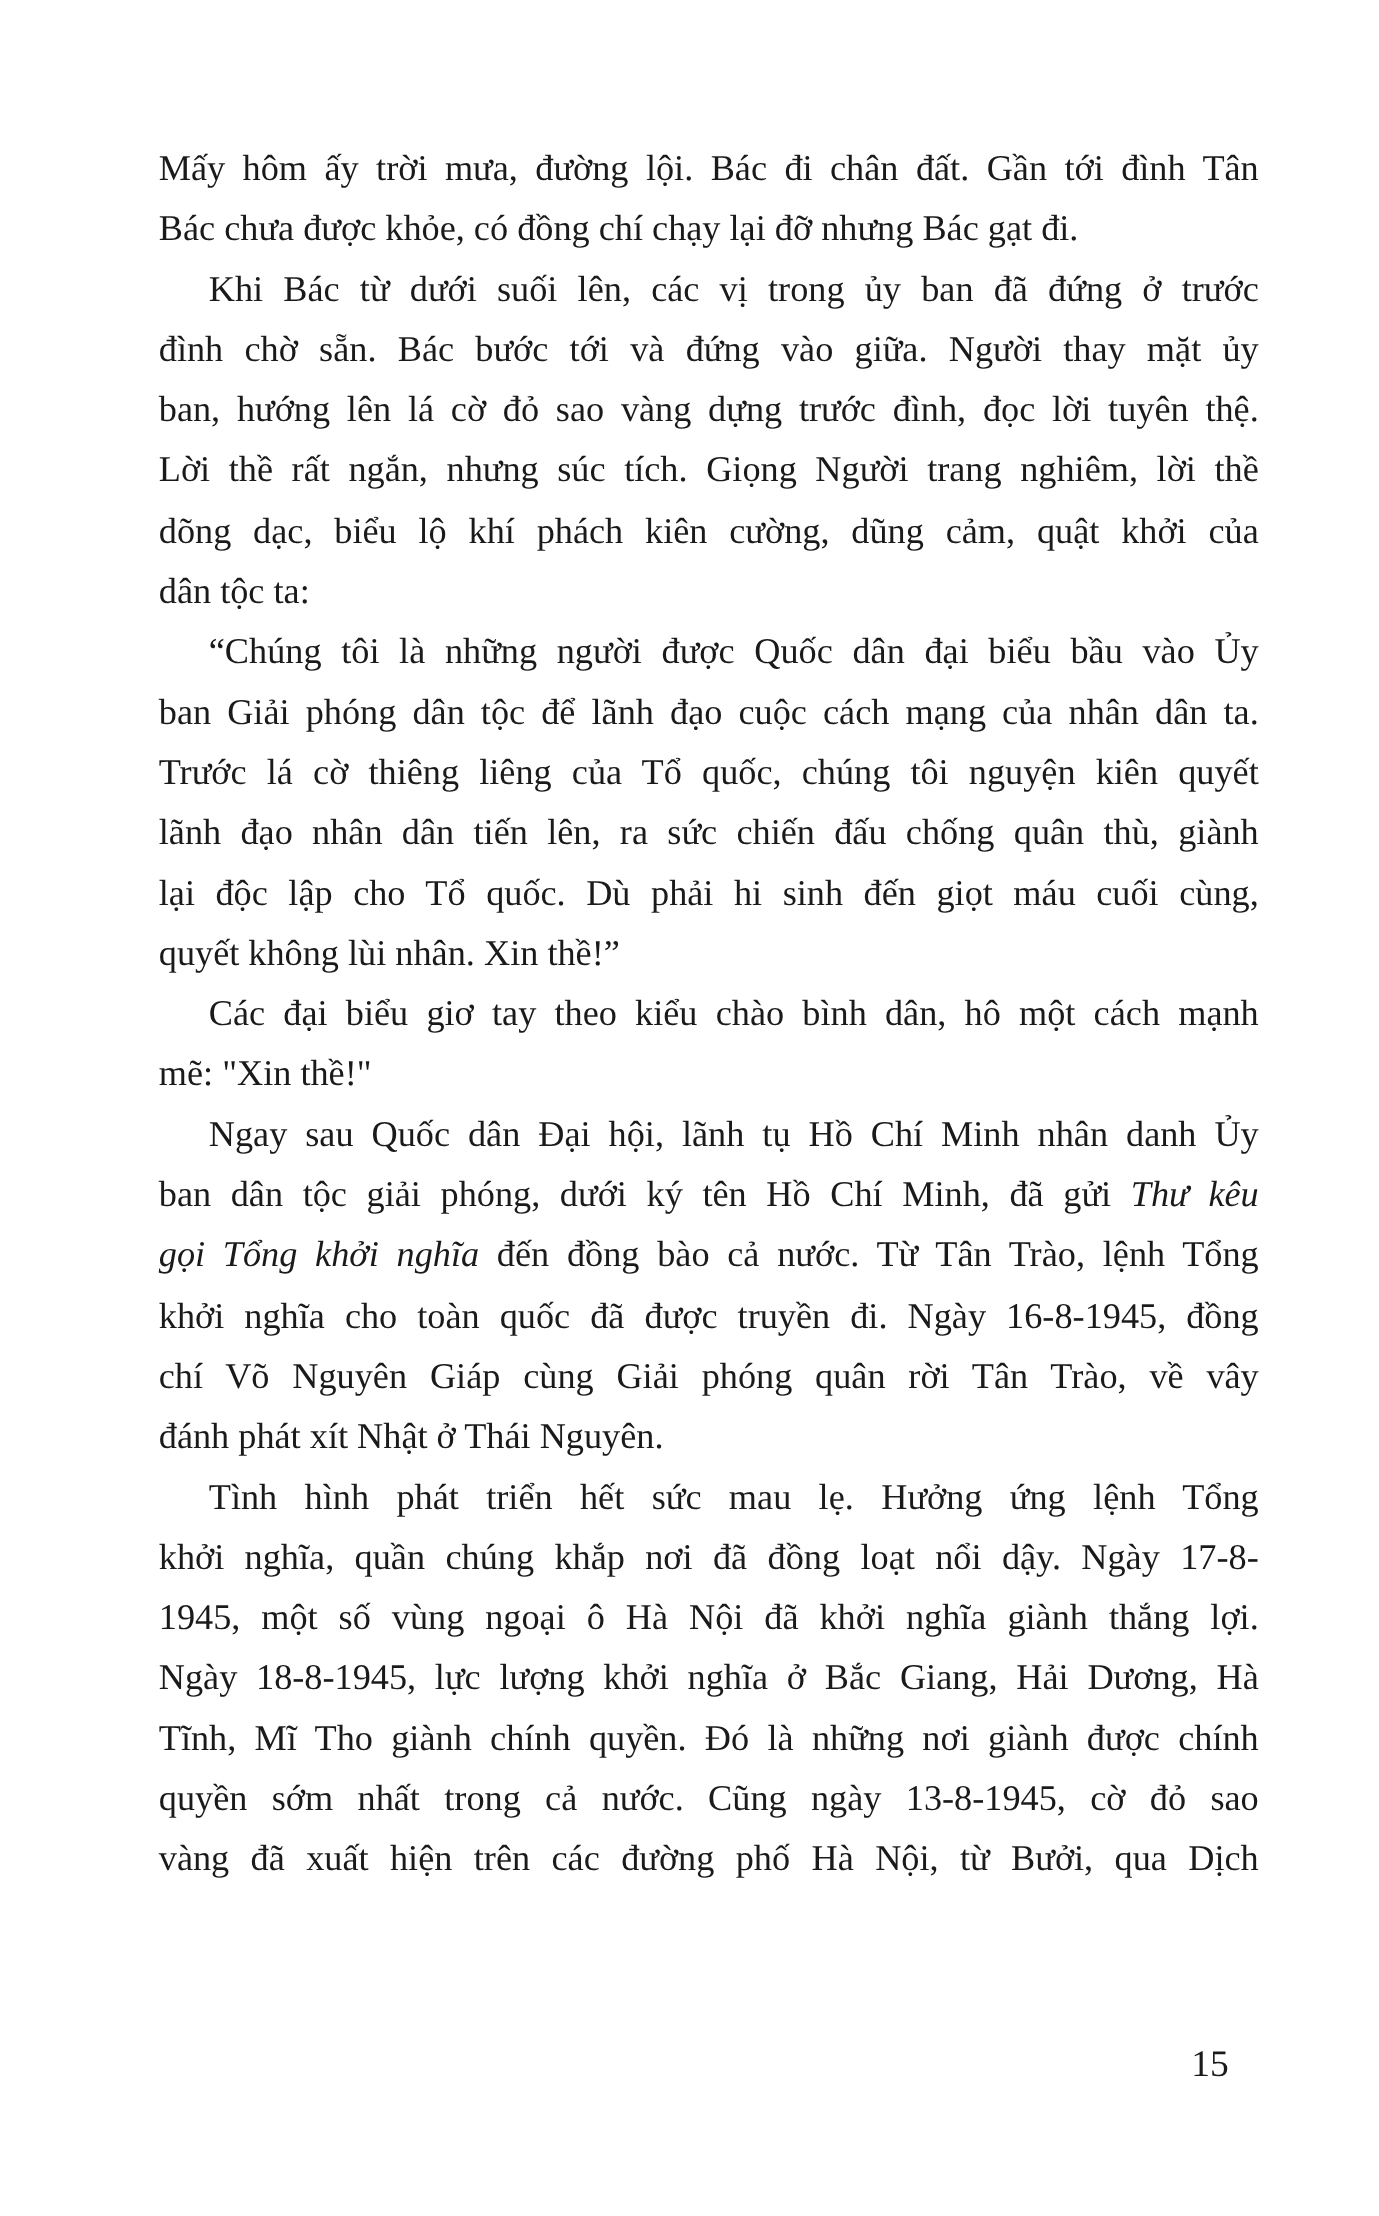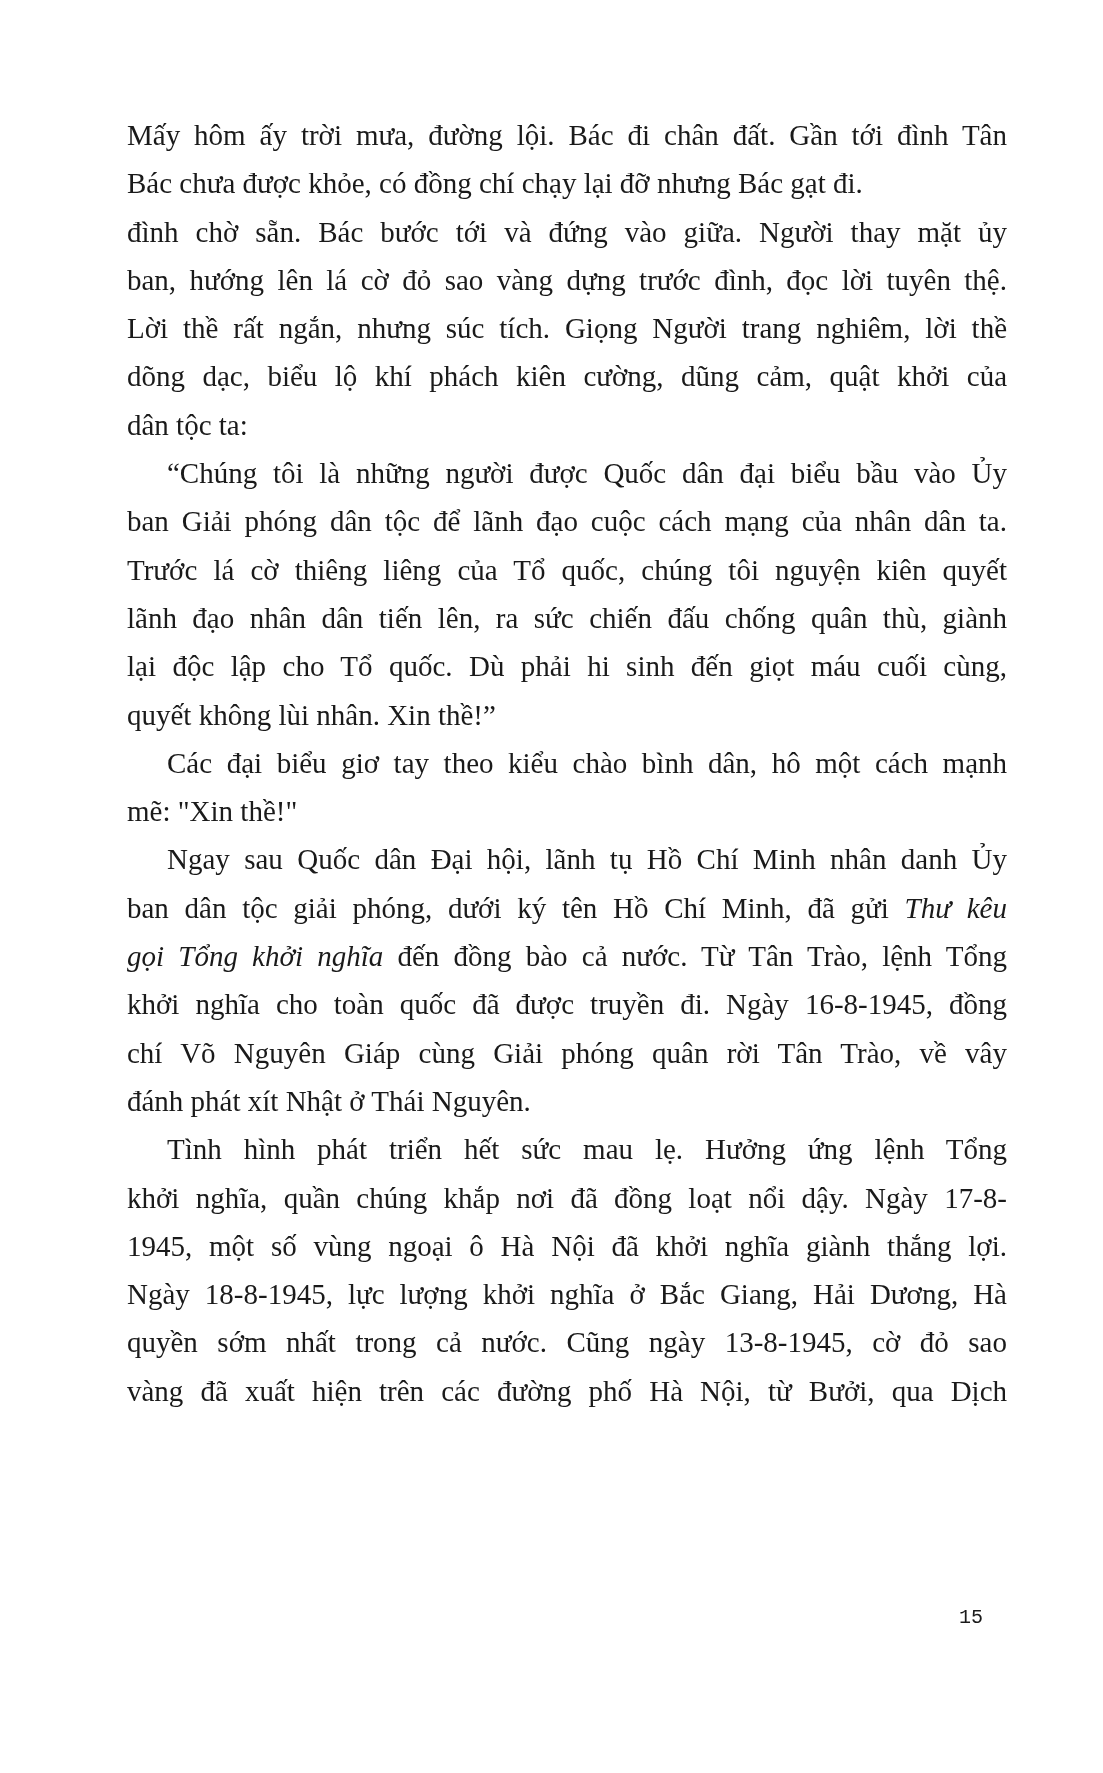--- a/index.html
+++ b/index.html
@@ -25,35 +25,35 @@
     text-align: justify;
     text-align-last: justify;
     white-space: normal;
   }
   .line.end { text-align-last: left; }
   .line.indent { text-indent: 40px; }
   .line i { font-style: italic; }
   .page-number {
     position: absolute;
     left: 103px;
-    top: 1600px;
+    top: 1634px;
     width: 880px;
     text-align: right;
-    font-size: 20px;
+    font-size: 30px;
     line-height: 36px;
-    font-family: Liberation Mono, monospace;
   }
 </style>
 </head>
 <body>
 
 <div>
   <div class="text-block">
     <div class="line"><span>Mấy hôm ấy trời mưa, đường lội. Bác đi chân đất. Gần tới đình Tân</span></div>
     <div class="line end"><span>Bác chưa được khỏe, có đồng chí chạy lại đỡ nhưng Bác gạt đi.</span></div>
+    <div class="line indent"><span>Khi Bác từ dưới suối lên, các vị trong ủy ban đã đứng ở trước</span></div>
     <div class="line"><span>đình chờ sẵn. Bác bước tới và đứng vào giữa. Người thay mặt ủy</span></div>
     <div class="line"><span>ban, hướng lên lá cờ đỏ sao vàng dựng trước đình, đọc lời tuyên thệ.</span></div>
     <div class="line"><span>Lời thề rất ngắn, nhưng súc tích. Giọng Người trang nghiêm, lời thề</span></div>
     <div class="line"><span>dõng dạc, biểu lộ khí phách kiên cường, dũng cảm, quật khởi của</span></div>
     <div class="line end"><span>dân tộc ta:</span></div>
     <div class="line indent"><span>“Chúng tôi là những người được Quốc dân đại biểu bầu vào Ủy</span></div>
     <div class="line"><span>ban Giải phóng dân tộc để lãnh đạo cuộc cách mạng của nhân dân ta.</span></div>
     <div class="line"><span>Trước lá cờ thiêng liêng của Tổ quốc, chúng tôi nguyện kiên quyết</span></div>
     <div class="line"><span>lãnh đạo nhân dân tiến lên, ra sức chiến đấu chống quân thù, giành</span></div>
     <div class="line"><span>lại độc lập cho Tổ quốc. Dù phải hi sinh đến giọt máu cuối cùng,</span></div>
@@ -63,17 +63,18 @@
     <div class="line indent"><span>Ngay sau Quốc dân Đại hội, lãnh tụ Hồ Chí Minh nhân danh Ủy</span></div>
     <div class="line"><span>ban dân tộc giải phóng, dưới ký tên Hồ Chí Minh, đã gửi </span><i>Thư kêu</i></div>
     <div class="line"><i>gọi Tổng khởi nghĩa</i><span> đến đồng bào cả nước. Từ Tân Trào, lệnh Tổng</span></div>
     <div class="line"><span>khởi nghĩa cho toàn quốc đã được truyền đi. Ngày 16-8-1945, đồng</span></div>
     <div class="line"><span>chí Võ Nguyên Giáp cùng Giải phóng quân rời Tân Trào, về vây</span></div>
     <div class="line end"><span>đánh phát xít Nhật ở Thái Nguyên.</span></div>
     <div class="line indent"><span>Tình hình phát triển hết sức mau lẹ. Hưởng ứng lệnh Tổng</span></div>
     <div class="line"><span>khởi nghĩa, quần chúng khắp nơi đã đồng loạt nổi dậy. Ngày 17-8-</span></div>
     <div class="line"><span>1945, một số vùng ngoại ô Hà Nội đã khởi nghĩa giành thắng lợi.</span></div>
     <div class="line"><span>Ngày 18-8-1945, lực lượng khởi nghĩa ở Bắc Giang, Hải Dương, Hà</span></div>
+    <div class="line"><span>Tĩnh, Mĩ Tho giành chính quyền. Đó là những nơi giành được chính</span></div>
     <div class="line"><span>quyền sớm nhất trong cả nước. Cũng ngày 13-8-1945, cờ đỏ sao</span></div>
     <div class="line"><span>vàng đã xuất hiện trên các đường phố Hà Nội, từ Bưởi, qua Dịch</span></div>
   </div>
   <div class="page-number">15</div>
 </div>
 
 </body></html>

